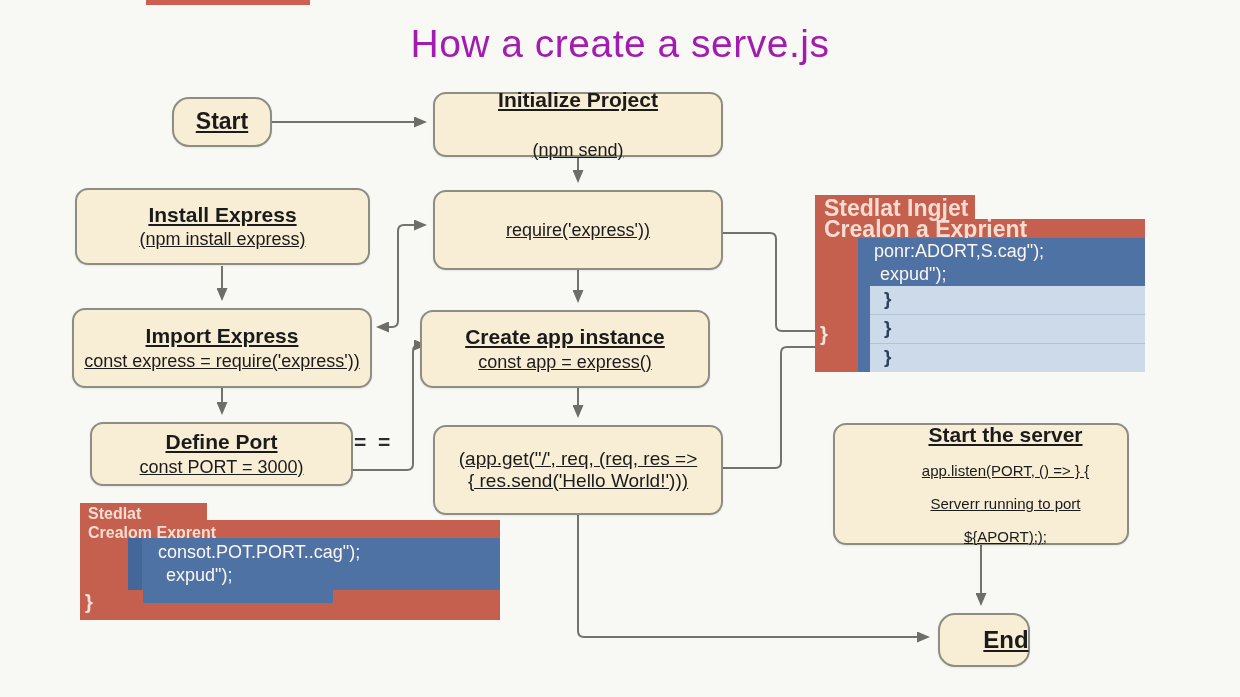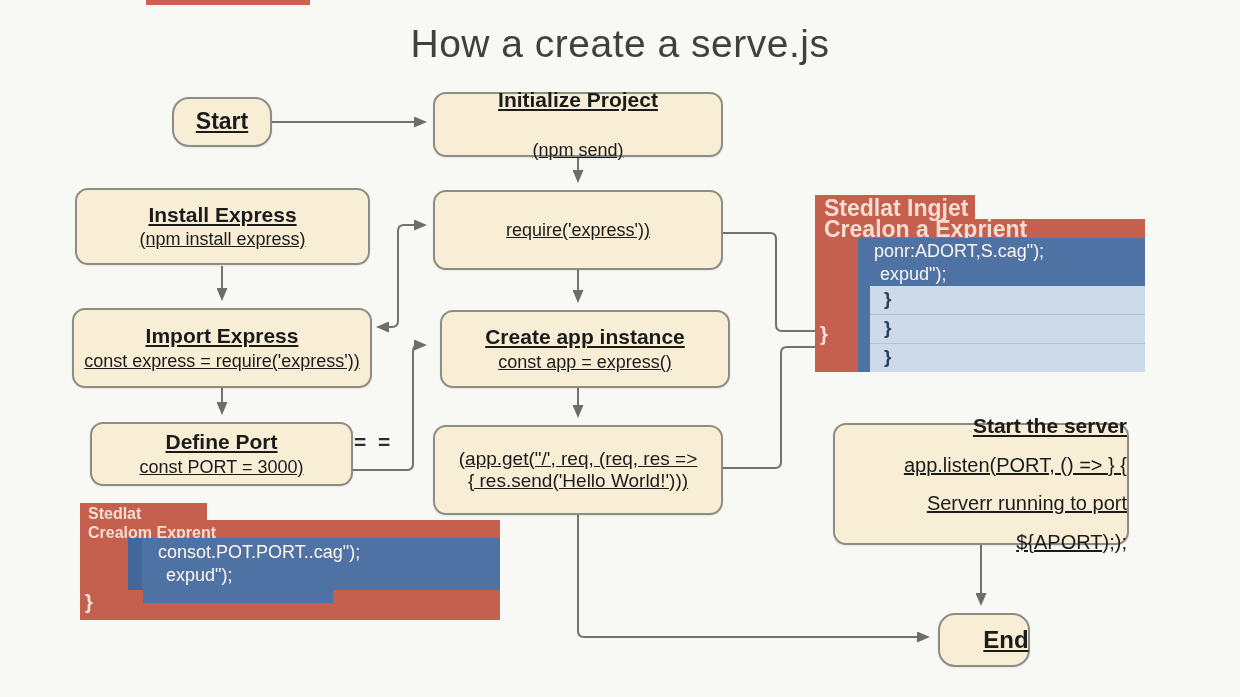--- a/index.html
+++ b/index.html
@@ -6,41 +6,41 @@
   body{
     width:1240px;height:697px;
     background:#f8f8f5;
     font-family:"Liberation Sans", sans-serif;
     position:relative;overflow:hidden;
     color:#1b1b1b;
   }
   .stage{position:absolute;inset:0;}
   .title{
     position:absolute;left:0;top:22px;width:100%;
-    text-align:center;font-size:39px;font-weight:400;color:#404040;
+    text-align:center;font-size:39px;font-weight:400;color:#a21caf;
     letter-spacing:.5px;margin:0;z-index:4;
   }
   .red-strip{position:absolute;left:146px;top:0;width:164px;height:5px;background:#cf5f50;z-index:2;}
   .wires{position:absolute;left:0;top:0;z-index:3;}
   .wires path{stroke:#73736c;stroke-width:2;fill:none;}
   .node{
     position:absolute;box-sizing:border-box;
     background:#f8edd5;border:2px solid #8d8d83;border-radius:13px;
     display:flex;flex-direction:column;align-items:center;justify-content:center;
     z-index:5;line-height:1.18;
     box-shadow:0 1px 2px rgba(0,0,0,.08);
     text-decoration:underline;
   }
   .node.pill{border-radius:17px;}
   .nt{font-weight:700;font-size:21px;}
   .ns{font-size:18px;margin-top:2px;}
   .code-line{font-size:19px;}
-  .node.leftalign{align-items:flex-end;padding-left:49px;}
+  .node.leftalign{align-items:center;padding-left:49px;}
   .node.leftalign .nt{font-size:21px;}
-  .node.leftalign .ns{font-size:20px;margin-top:15px;}
+  .node.leftalign .ns{font-size:15px;margin-top:15px;}
   .pilltext{font-weight:700;font-size:23px;}
   .equals{
     position:absolute;z-index:6;font-size:21px;font-weight:700;color:#2c2c2c;letter-spacing:3px;
   }
   
   .panel{position:absolute;z-index:2;}
   .ptab,.pbody{position:absolute;background:#c5604f;}
   .phdr{position:absolute;color:#f6ddd2;font-size:23px;font-weight:600;line-height:21px;z-index:3;white-space:nowrap;}
   .codeblk{position:absolute;background:#4e72a3;color:#fdf6f1;font-size:18px;line-height:23px;z-index:3;box-sizing:border-box;}
   .codeblk .cl{white-space:nowrap;}
@@ -96,21 +96,21 @@
 
   <div class="node" style="left:433px;top:190px;width:290px;height:80px;">
     <div class="ns">require('express'))</div>
   </div>
 
   <div class="node" style="left:72px;top:308px;width:300px;height:80px;">
     <div class="nt">Import Express</div>
     <div class="ns">const express = require('express'))</div>
   </div>
 
-  <div class="node" style="left:440px;top:310px;width:290px;height:78px;">
+  <div class="node" style="left:420px;top:310px;width:290px;height:78px;">
     <div class="nt">Create app instance</div>
     <div class="ns">const app = express()</div>
   </div>
 
   <div class="node" style="left:90px;top:422px;width:263px;height:64px;text-align:right;">
     <div class="nt">Define Port</div>
     <div class="ns">const PORT = 3000)</div>
   </div>
 
   <div class="node" style="left:433px;top:425px;width:290px;height:90px;">

